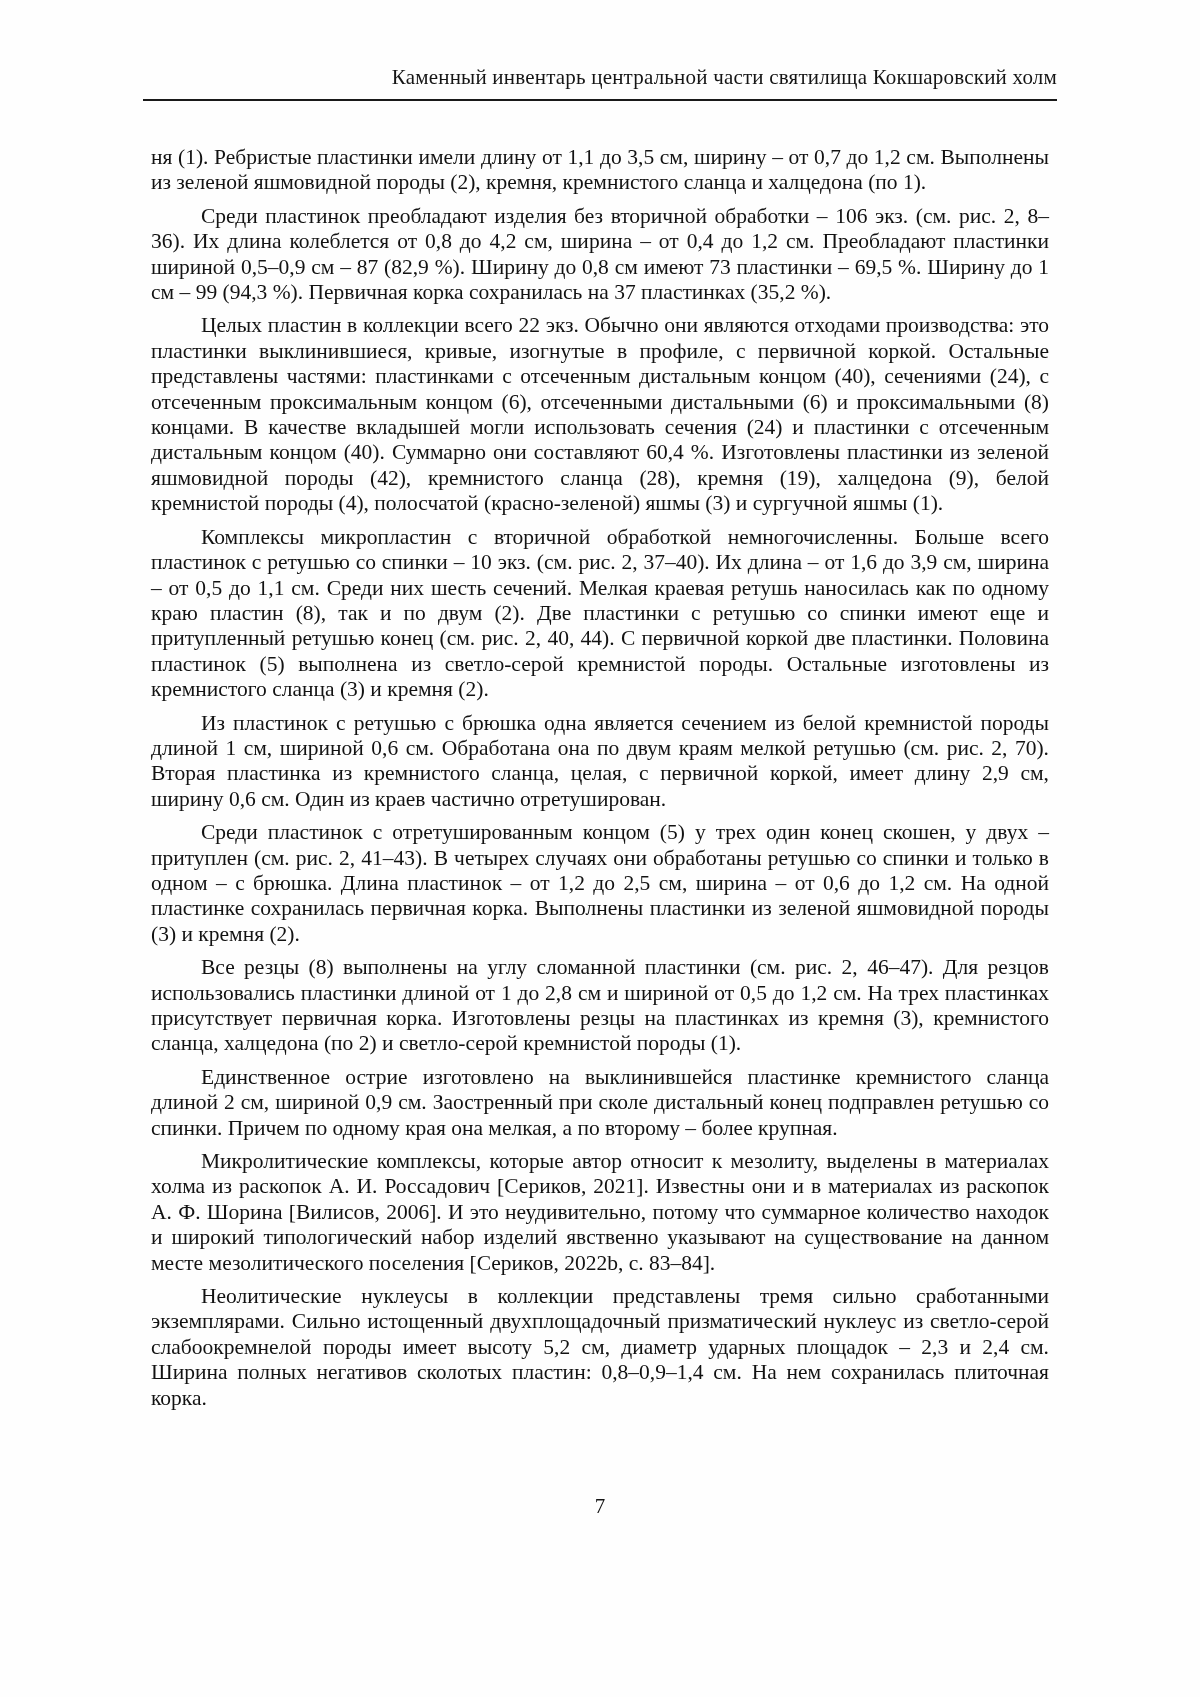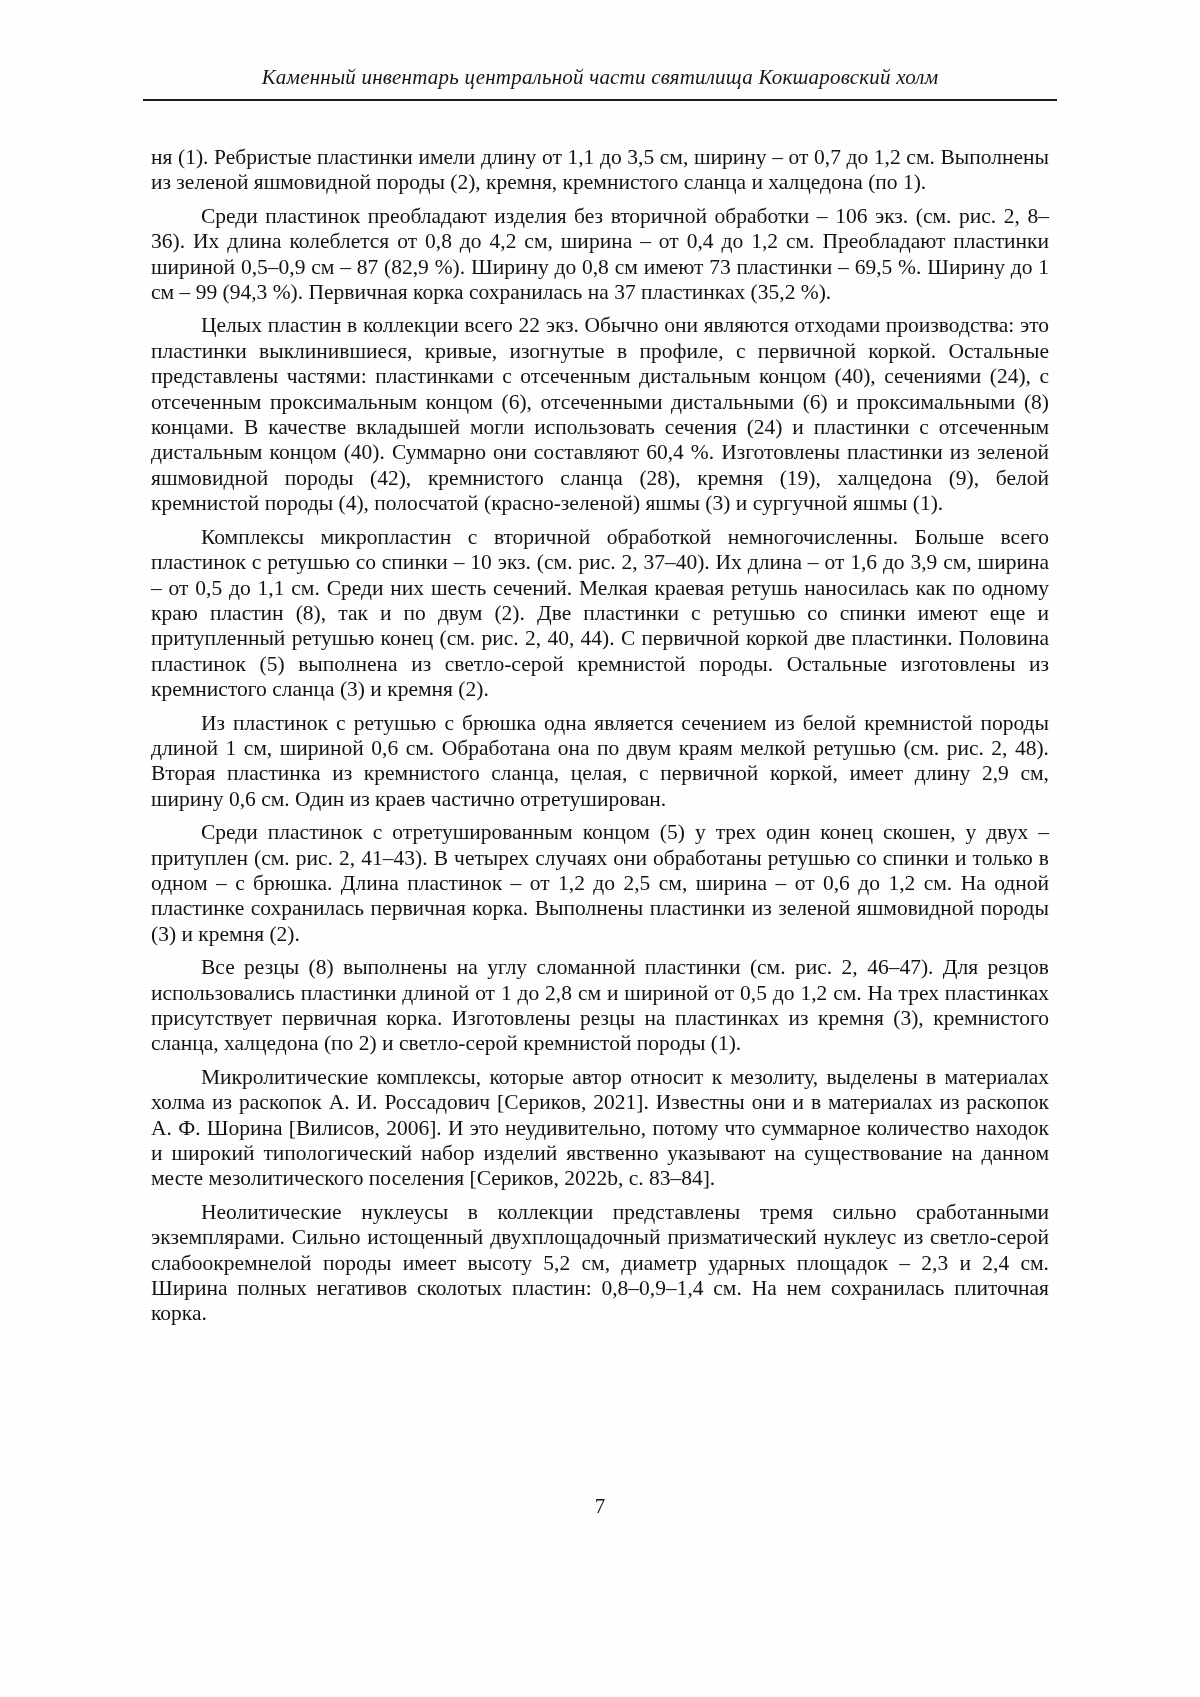--- a/index.html
+++ b/index.html
@@ -16,22 +16,21 @@
     font-family: "Liberation Serif", "DejaVu Serif", serif;
     overflow: hidden;
   }
   .page-header {
     position: absolute;
     top: 64px;
     left: 143px;
     width: 914px;
   }
   .header-title {
-    text-align: center;
-    font-style: italic;
+    text-align: right;
     font-size: 21px;
     line-height: 26px;
     color: #151515;
     letter-spacing: 0.2px;
   }
   .header-rule {
     margin-top: 9px;
     border: none;
     border-top: 2px solid #1a1a1a;
     height: 0;
@@ -77,23 +76,24 @@
   <header class="page-header">
     <div class="header-title">Каменный инвентарь центральной части святилища Кокшаровский холм</div>
     <div class="header-rule"></div>
   </header>
 
   <main class="body-text">
       <p class="para no-indent"><span>ня (1). Ребристые пластинки имели длину от 1,1 до 3,5 см, ширину – от 0,7 до 1,2 см. Выполнены из зеленой яшмовидной породы (2), кремня, кремнистого сланца и халцедона (по 1).</span></p>
       <p class="para"><span>Среди пластинок преобладают изделия без вторичной обработки – 106 экз. (см. рис. 2, </span><span class="italic">8–36</span><span>). Их длина колеблется от 0,8 до 4,2 см, ширина – от 0,4 до 1,2 см. Преобладают пластинки шириной 0,5–0,9 см – 87 (82,9 %). Ширину до 0,8 см имеют 73 пластинки – 69,5 %. Ширину до 1 см – 99 (94,3 %). Первичная корка сохранилась на 37 пластинках (35,2 %).</span></p>
       <p class="para"><span>Целых пластин в коллекции всего 22 экз. Обычно они являются отходами производства: это пластинки выклинившиеся, кривые, изогнутые в профиле, с первичной коркой. Остальные представлены частями: пластинками с отсеченным дистальным концом (40), сечениями (24), с отсеченным проксимальным концом (6), отсеченными дистальными (6) и проксимальными (8) концами. В качестве вкладышей могли использовать сечения (24) и пластинки с отсеченным дистальным концом (40). Суммарно они составляют 60,4 %. Изготовлены пластинки из зеленой яшмовидной породы (42), кремнистого сланца (28), кремня (19), халцедона (9), белой кремнистой породы (4), полосчатой (красно-зеленой) яшмы (3) и сургучной яшмы (1).</span></p>
       <p class="para"><span>Комплексы микропластин с вторичной обработкой немногочисленны. Больше всего пластинок с ретушью со спинки – 10 экз. (см. рис. 2, </span><span class="italic">37–40</span><span>). Их длина – от 1,6 до 3,9 см, ширина – от 0,5 до 1,1 см. Среди них шесть сечений. Мелкая краевая ретушь наносилась как по одному краю пластин (8), так и по двум (2). Две пластинки с ретушью со спинки имеют еще и притупленный ретушью конец (см. рис. 2, </span><span class="italic">40, 44</span><span>). С первичной коркой две пластинки. Половина пластинок (5) выполнена из светло-серой кремнистой породы. Остальные изготовлены из кремнистого сланца (3) и кремня (2).</span></p>
-      <p class="para"><span>Из пластинок с ретушью с брюшка одна является сечением из белой кремнистой породы длиной 1 см, шириной 0,6 см. Обработана она по двум краям мелкой ретушью (см. рис. 2, </span><span class="italic">48</span><span>). Вторая пластинка из кремнистого сланца, целая, с первичной коркой, имеет длину 2,9 см, ширину 0,6 см. Один из краев частично отретуширован.</span></p>
+      <p class="para"><span>Из пластинок с ретушью с брюшка одна является сечением из белой кремнистой породы длиной 1 см, шириной 0,6 см. Обработана она по двум краям мелкой ретушью (см. рис. 2, </span><span class="italic">70</span><span>). Вторая пластинка из кремнистого сланца, целая, с первичной коркой, имеет длину 2,9 см, ширину 0,6 см. Один из краев частично отретуширован.</span></p>
       <p class="para"><span>Среди пластинок с отретушированным концом (5) у трех один конец скошен, у двух – притуплен (см. рис. 2, </span><span class="italic">41–43</span><span>). В четырех случаях они обработаны ретушью со спинки и только в одном – с брюшка. Длина пластинок – от 1,2 до 2,5 см, ширина – от 0,6 до 1,2 см. На одной пластинке сохранилась первичная корка. Выполнены пластинки из зеленой яшмовидной породы (3) и кремня (2).</span></p>
       <p class="para"><span>Все резцы (8) выполнены на углу сломанной пластинки (см. рис. 2, </span><span class="italic">46–47</span><span>). Для резцов использовались пластинки длиной от 1 до 2,8 см и шириной от 0,5 до 1,2 см. На трех пластинках присутствует первичная корка. Изготовлены резцы на пластинках из кремня (3), кремнистого сланца, халцедона (по 2) и светло-серой кремнистой породы (1).</span></p>
+      <p class="para"><span>Единственное острие изготовлено на выклинившейся пластинке кремнистого сланца длиной 2 см, шириной 0,9 см. Заостренный при сколе дистальный конец подправлен ретушью со спинки. Причем по одному края она мелкая, а по второму – более крупная.</span></p>
       <p class="para"><span>Микролитические комплексы, которые автор относит к мезолиту, выделены в материалах холма из раскопок А. И. Россадович [</span><span class="italic">Сериков</span><span>, 2021]. Известны они и в материалах из раскопок А. Ф. Шорина [</span><span class="italic">Вилисов</span><span>, 2006]. И это неудивительно, потому что суммарное количество находок и широкий типологический набор изделий явственно указывают на существование на данном месте мезолитического поселения [</span><span class="italic">Сериков</span><span>, 2022</span><span class="italic">b</span><span>, с. 83–84].</span></p>
       <p class="para"><span>Неолитические нуклеусы в коллекции представлены тремя сильно сработанными экземплярами. Сильно истощенный двухплощадочный призматический нуклеус из светло-серой слабоокремнелой породы имеет высоту 5,2 см, диаметр ударных площадок – 2,3 и 2,4 см. Ширина полных негативов сколотых пластин: 0,8–0,9–1,4 см. На нем сохранилась плиточная корка.</span></p>
     </main>
 
   <footer class="page-footer">
     <div class="page-number">7</div>
   </footer>
 
 </div>
 

